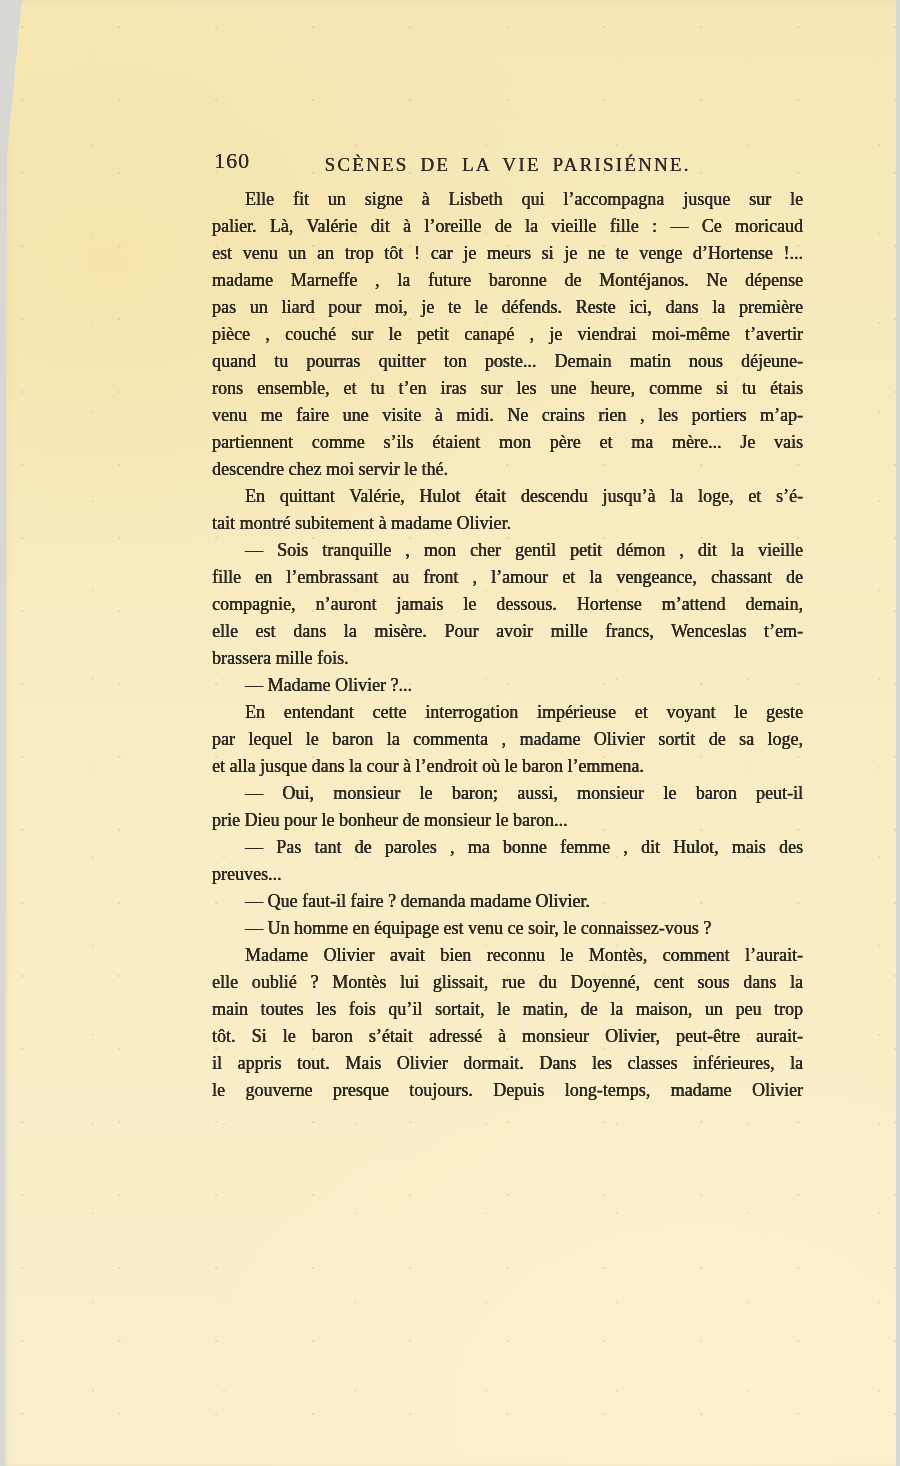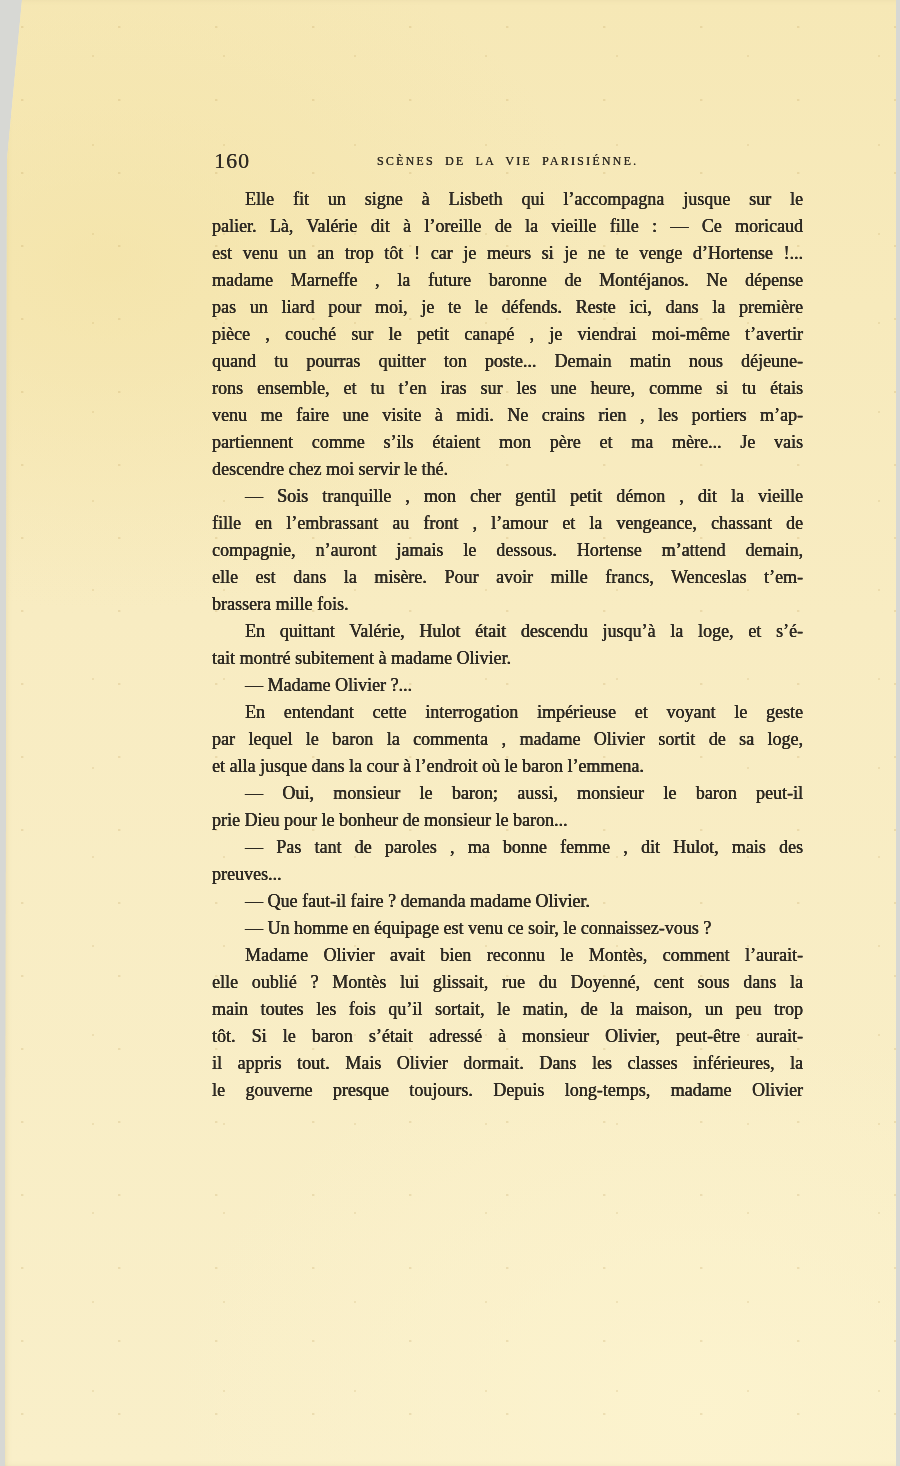--- a/index.html
+++ b/index.html
@@ -27,21 +27,21 @@
     position: absolute; left: 212px; top: 150px; width: 591px; height: 30px;
     color: var(--ink, #2f2b24);
   }
   .pagenum {
     position: absolute; left: 2px; top: -2px;
     font-size: 22px; letter-spacing: 1px;
     text-shadow: 0.3px 0.2px 0 currentColor;
   }
   .running-title {
     text-align: center;
-    font-size: 12px; letter-spacing: 2.2px; word-spacing: 5px;
+    font-size: 19px; letter-spacing: 2.2px; word-spacing: 5px;
     padding-top: 4px;
     text-shadow: 0.3px 0.2px 0 currentColor;
     white-space: nowrap;
   }
   .text-block {
     position: absolute; left: 212px; top: 186px; width: 591px;
     color: var(--ink, #2f2b24);
     font-size: 18px; line-height: 27px;
     text-shadow: 0 0 0.5px currentColor, 0.3px 0.2px 0 currentColor;
   }
@@ -69,29 +69,29 @@
           <div class="line j">madame Marneffe , la future baronne de Montéjanos. Ne dépense</div>
           <div class="line j">pas un liard pour moi, je te le défends. Reste ici, dans la première</div>
           <div class="line j">pièce , couché sur le petit canapé , je viendrai moi-même t’avertir</div>
           <div class="line j">quand tu pourras quitter ton poste... Demain matin nous déjeune-</div>
           <div class="line j">rons ensemble, et tu t’en iras sur les une heure, comme si tu étais</div>
           <div class="line j">venu me faire une visite à midi. Ne crains rien , les portiers m’ap-</div>
           <div class="line j">partiennent comme s’ils étaient mon père et ma mère... Je vais</div>
           <div class="line">descendre chez moi servir le thé.</div>
         </div>
         <div class="para indent">
+          <div class="line j">En quittant Valérie, Hulot était descendu jusqu’à la loge, et s’é-</div>
+          <div class="line">tait montré subitement à madame Olivier.</div>
+        </div>
+        <div class="para indent">
           <div class="line j">— Sois tranquille , mon cher gentil petit démon , dit la vieille</div>
           <div class="line j">fille en l’embrassant au front , l’amour et la vengeance, chassant de</div>
           <div class="line j">compagnie, n’auront jamais le dessous. Hortense m’attend demain,</div>
           <div class="line j">elle est dans la misère. Pour avoir mille francs, Wenceslas t’em-</div>
           <div class="line">brassera mille fois.</div>
-        </div>
-        <div class="para indent">
-          <div class="line j">En quittant Valérie, Hulot était descendu jusqu’à la loge, et s’é-</div>
-          <div class="line">tait montré subitement à madame Olivier.</div>
         </div>
         <div class="para indent">
           <div class="line">— Madame Olivier ?...</div>
         </div>
         <div class="para indent">
           <div class="line j">En entendant cette interrogation impérieuse et voyant le geste</div>
           <div class="line j">par lequel le baron la commenta , madame Olivier sortit de sa loge,</div>
           <div class="line">et alla jusque dans la cour à l’endroit où le baron l’emmena.</div>
         </div>
         <div class="para indent">

